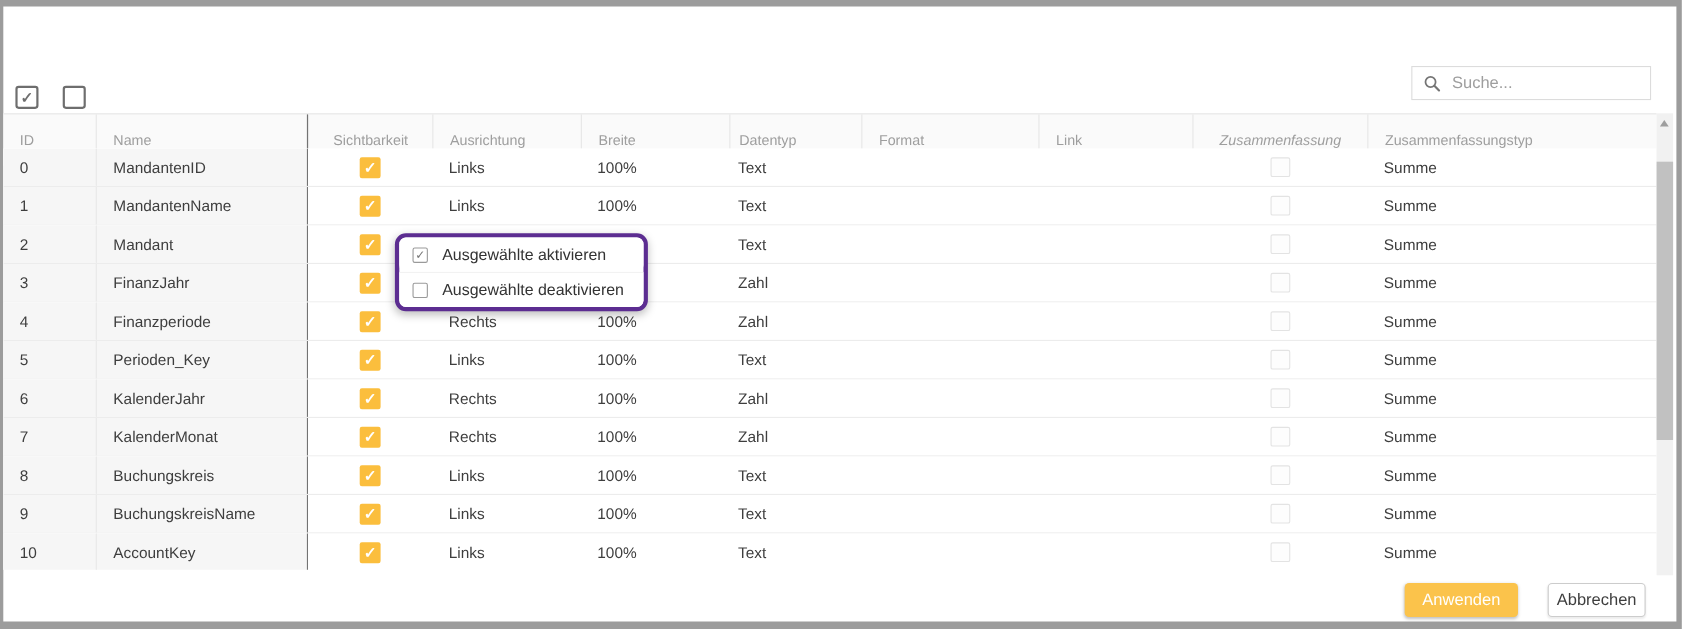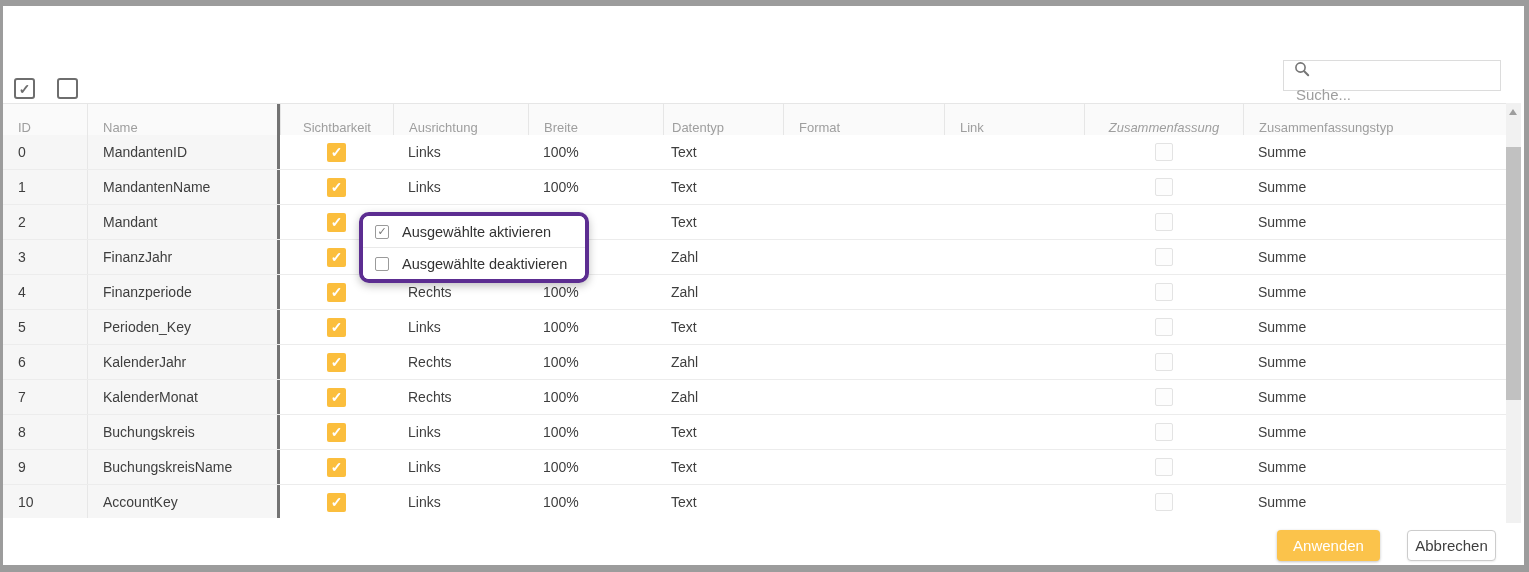--- a/index.html
+++ b/index.html
@@ -15,38 +15,38 @@
     border-bottom:1px solid #e1e1e1;box-sizing:border-box;}
   .title{position:absolute;left:27px;top:14px;font-size:20px;color:#262626;font-weight:500;}
 
   
   .tool-check{position:absolute;top:72px;width:21px;height:21px;border:2px solid #6e6e6e;
     border-radius:3px;background:#fff;box-sizing:border-box;display:flex;align-items:center;
     justify-content:center;font-size:14px;color:#6e6e6e;font-weight:bold;cursor:pointer;}
   .tc-1{left:11px;} .tc-2{left:54px;}
 
   .search{position:absolute;left:1280px;top:54px;width:218px;height:31px;background:#fff;
-    border:1px solid #dcdcdc;display:flex;align-items:flex-start;gap:8px;padding:0 10px;
-    box-sizing:border-box;z-index:5;flex-direction:column;}
+    border:1px solid #dcdcdc;display:flex;align-items:center;gap:8px;padding:0 10px;
+    box-sizing:border-box;z-index:5;}
   .search input{border:none;outline:none;flex:1;font-family:inherit;font-size:15px;color:#444;min-width:0;background:transparent;}
   .search input::placeholder{color:#9e9e9e;}
 
   
   .thead{position:absolute;left:0;top:97px;width:1503px;height:48px;display:flex;background:#fafafa;
     border-top:1px solid #e6e6e6;border-bottom:1px solid #e3e3e3;box-sizing:border-box;}
   .th{box-sizing:border-box;padding-left:15px;font-size:13px;color:#9e9e9e;display:flex;
     align-items:center;border-left:1px solid #e6e6e6;white-space:nowrap;overflow:hidden;flex-shrink:0;}
   .th:first-child{border-left:none;}
   .tbody{position:absolute;left:0;top:129px;width:1503px;height:383px;overflow:hidden;background:#fff;}
   .trow{display:flex;height:34px;border-bottom:1px solid #ececec;background:#fff;}
   .cell{box-sizing:border-box;padding-left:15px;font-size:14px;color:#3e3e3e;white-space:nowrap;
     overflow:hidden;display:flex;align-items:center;flex-shrink:0;height:100%;}
   .cell-gray{background:#f6f6f6;}
   .c-id{width:84px;}
-  .c-name{width:193px;border-left:1px solid #e7e7e7;border-right:3px solid #737373;}
+  .c-name{width:193px;border-left:1px solid #e7e7e7;border-right:1px solid #737373;}
   .c-sicht{width:113px;justify-content:center;padding-left:0;}
   .c-aus{width:135px;}
   .c-breite{width:135px;}
   .c-dtyp{width:120px;padding-left:8px;}
   .c-format{width:161px;}
   .c-link{width:140px;}
   .c-zus{width:159px;justify-content:center;padding-left:0;font-style:italic;}
   .c-ztyp{flex:1 1 auto;width:auto;}
   .amber-check{width:19px;height:19px;background:#FBBE3D;border-radius:2px;color:#fff;
     font-size:14px;font-weight:bold;display:flex;align-items:center;justify-content:center;cursor:pointer;}

